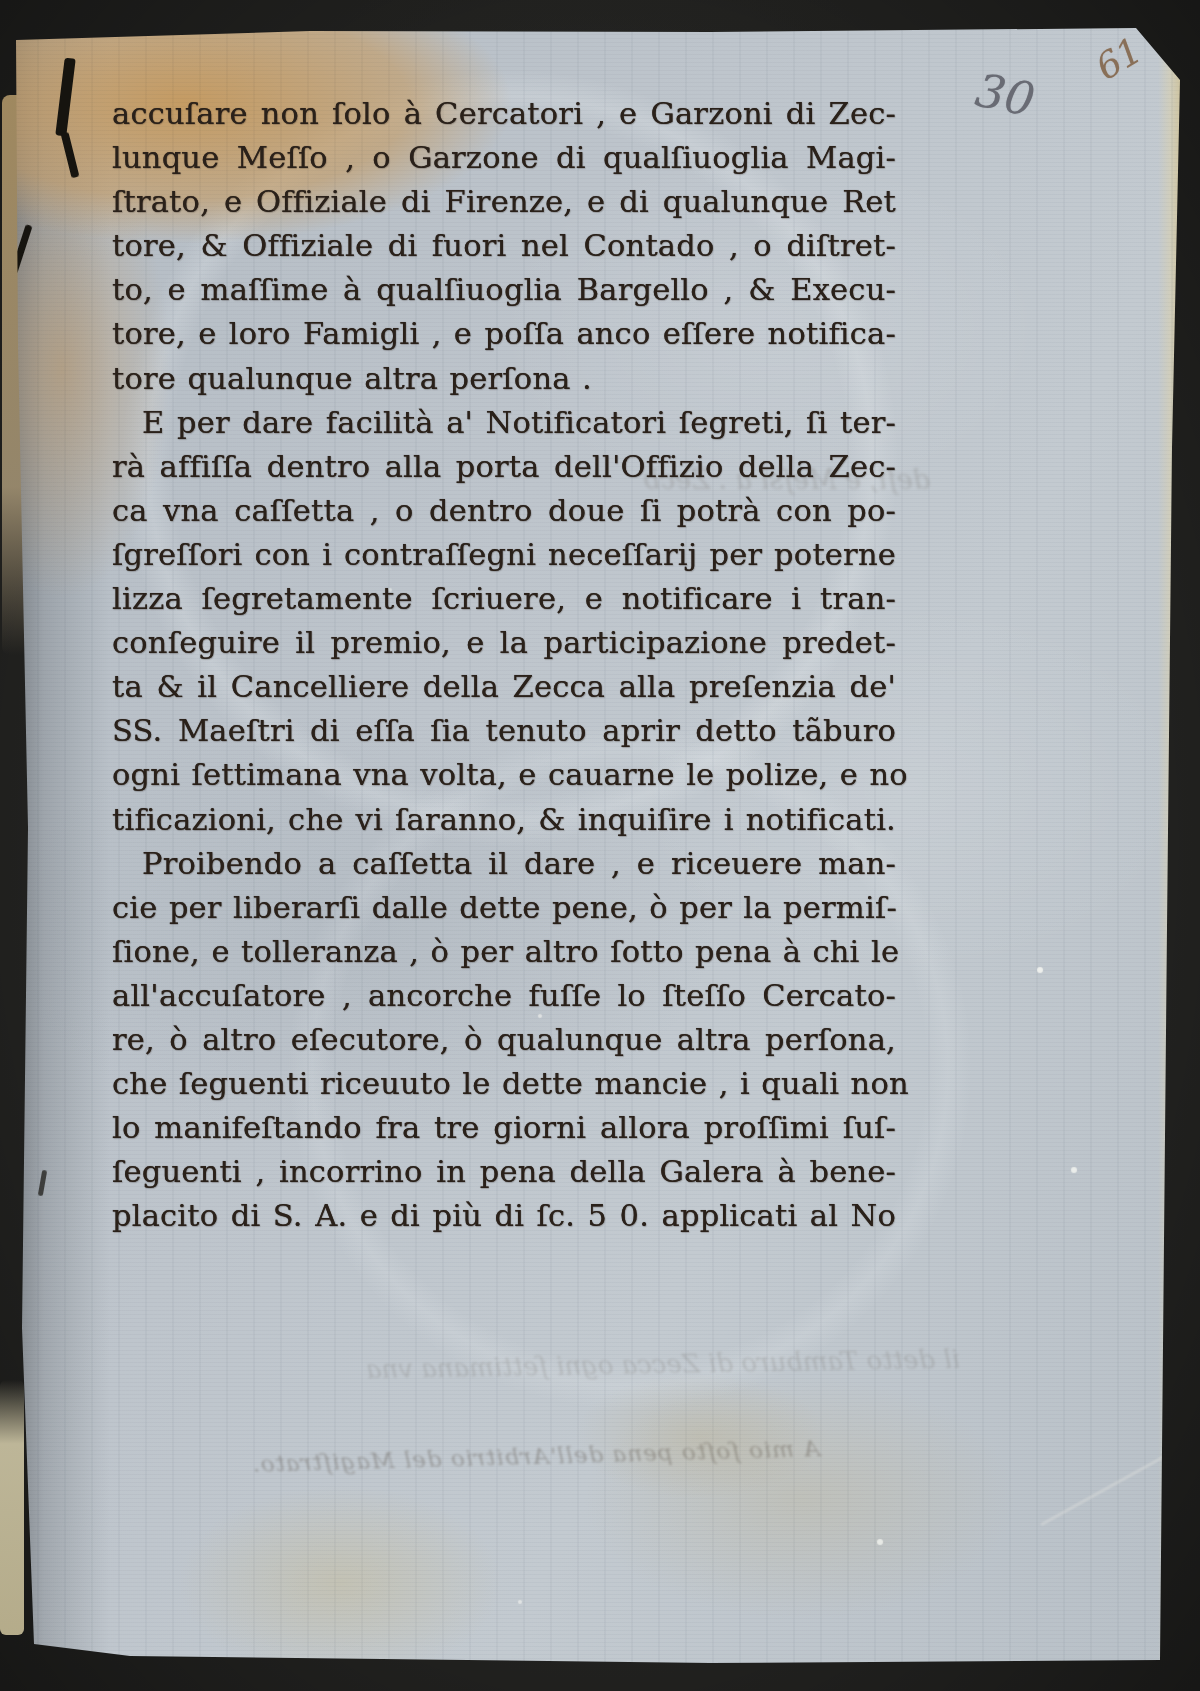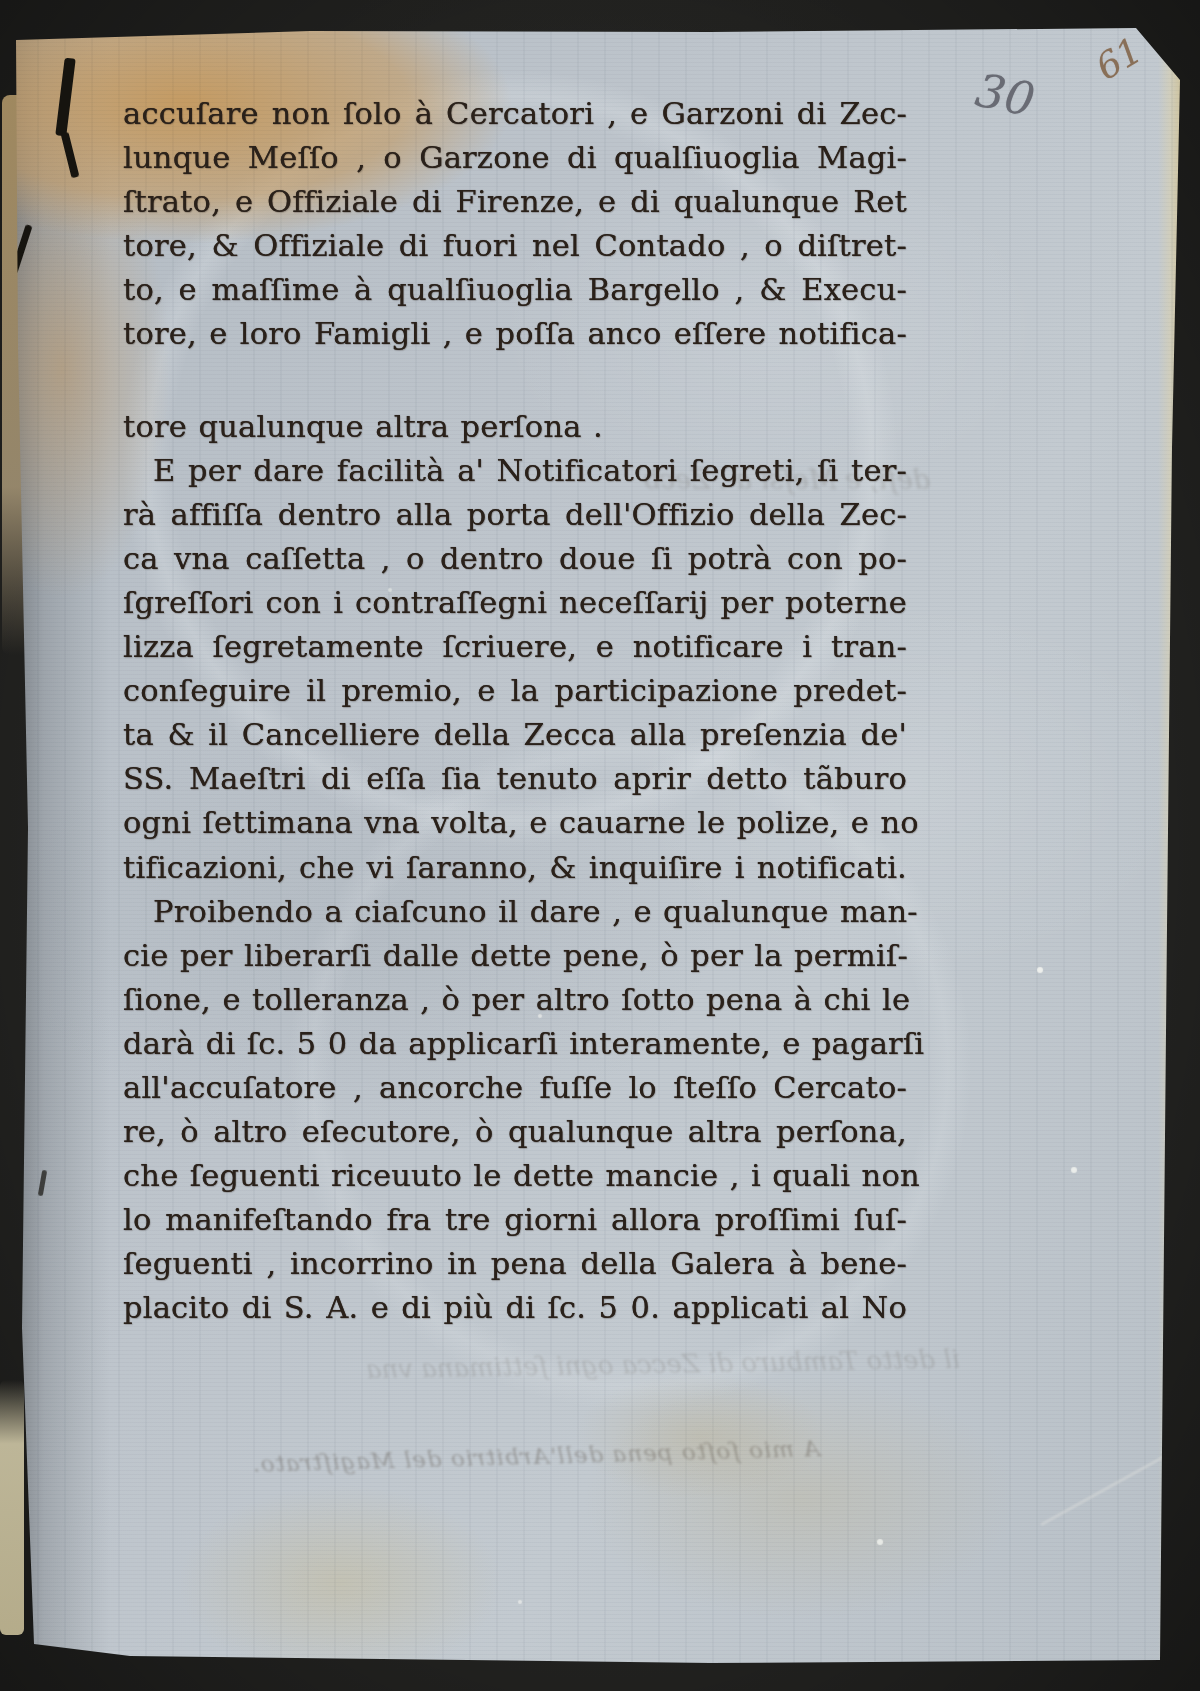--- a/index.html
+++ b/index.html
@@ -77,28 +77,28 @@
     transform:rotate(-29deg);}
   
   .bind-mark{position:absolute;background:#16140f;border-radius:3px;}
   .bm1{left:50px;top:30px;width:11px;height:78px;transform:rotate(7deg);}
   .bm2{left:56px;top:104px;width:8px;height:46px;transform:rotate(-14deg);filter:blur(0.5px);}
   .bm3{left:8px;top:196px;width:7px;height:50px;transform:rotate(18deg);filter:blur(0.5px);}
   .bm4{left:30px;top:1142px;width:5px;height:26px;transform:rotate(10deg);opacity:.7;filter:blur(0.5px);}
 
   
   .textblock{
-    position:absolute;left:113px;top:64px;width:784px;
+    position:absolute;left:102px;top:64px;width:784px;
     font-size:30.5px;line-height:44.1px;
     color:#2a211a;
     letter-spacing:0.2px;word-spacing:1.5px;
     text-shadow:0 0 0.7px rgba(42,33,26,0.85), 0.7px 1px 1.1px rgba(42,33,26,0.22);
   }
   .line{text-align:justify;text-align-last:justify;white-space:nowrap;}
-  .line.short{text-align-last:left;margin-top:48px;}
+  .line.short{text-align-last:left;}
   .line.indent{text-indent:30px;}
 
   
   .hw{position:absolute;font-style:italic;}
   .hw-pencil{left:966px;top:40px;font-size:46px;color:#5d5f68;
     transform:rotate(11deg);opacity:.88;text-shadow:0 0 1px rgba(93,95,104,0.5);}
   .hw-ink{left:1086px;top:10px;font-size:36px;color:#7c5a3b;
     transform:rotate(-31deg);opacity:.8;text-shadow:0 0 1px rgba(124,90,59,0.4);}
 
   
@@ -142,24 +142,23 @@
     <div class="line indent">E per dare facilità a' Notificatori ſegreti, ſi ter-</div>
     <div class="line">rà affiſſa dentro alla porta dell'Offizio della Zec-</div>
     <div class="line">ca vna caſſetta , o dentro doue ſi potrà con po-</div>
     <div class="line">ſgreſſori con i contraſſegni neceſſarij per poterne</div>
     <div class="line">lizza ſegretamente ſcriuere, e notificare i tran-</div>
     <div class="line">conſeguire il premio, e la participazione predet-</div>
     <div class="line">ta &amp; il Cancelliere della Zecca alla preſenzia de'</div>
     <div class="line">SS. Maeſtri di eſſa ſia tenuto aprir detto tãburo</div>
     <div class="line">ogni ſettimana vna volta, e cauarne le polize, e no</div>
     <div class="line">tificazioni, che vi ſaranno, &amp; inquiſire i notificati.</div>
-    <div class="line indent">Proibendo a ciaſcuno il dare , e qualunque man-</div>
+    <div class="line indent">Proibendo a caſſetta il dare , e riceuere man-</div>
     <div class="line">cie per liberarſi dalle dette pene, ò per la permiſ-</div>
     <div class="line">ſione, e tolleranza , ò per altro ſotto pena à chi le</div>
-    <div class="line">darà di ſc. 5 0 da applicarſi interamente, e pagarſi</div>
     <div class="line">all'accuſatore , ancorche fuſſe lo ſteſſo Cercato-</div>
     <div class="line">re, ò altro eſecutore, ò qualunque altra perſona,</div>
     <div class="line">che ſeguenti riceuuto le dette mancie , i quali non</div>
     <div class="line">lo manifeſtando fra tre giorni allora proſſimi ſuſ-</div>
     <div class="line">ſeguenti , incorrino in pena della Galera à bene-</div>
     <div class="line">placito di S. A. e di più di ſc. 5 0. applicati al No</div>
   </div>
 
   <div class="ghost g0">deſi, e Meſsi a . Zecb</div>
   <div class="ghost g1">il detto Tamburo di Zecca ogni ſettimana vna</div>

